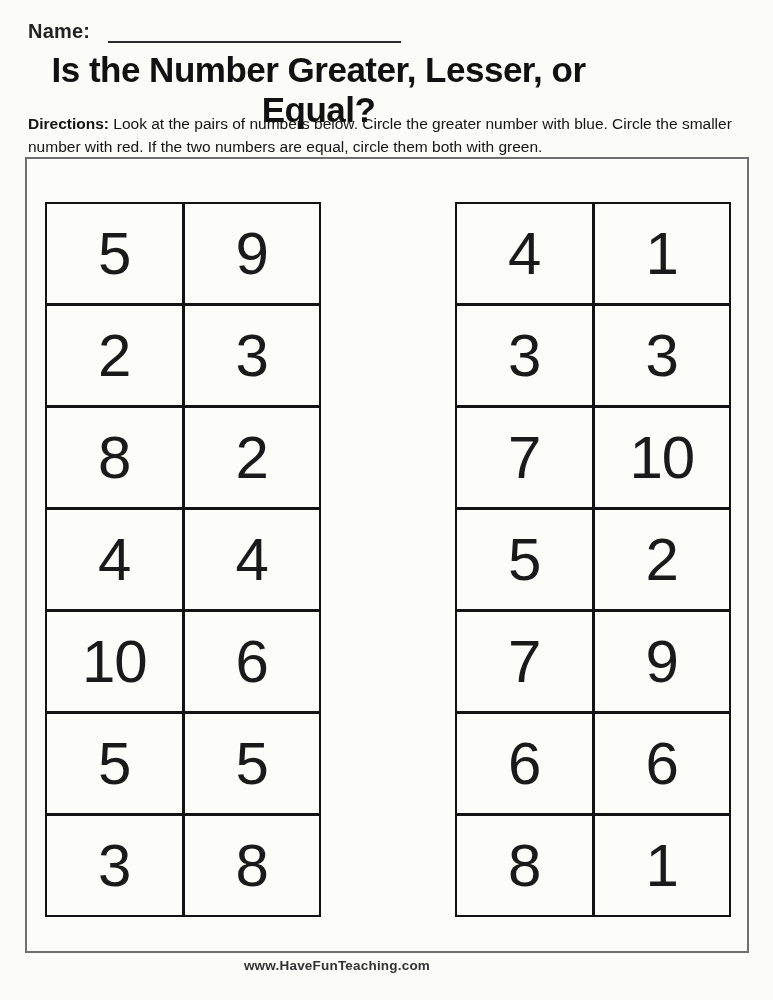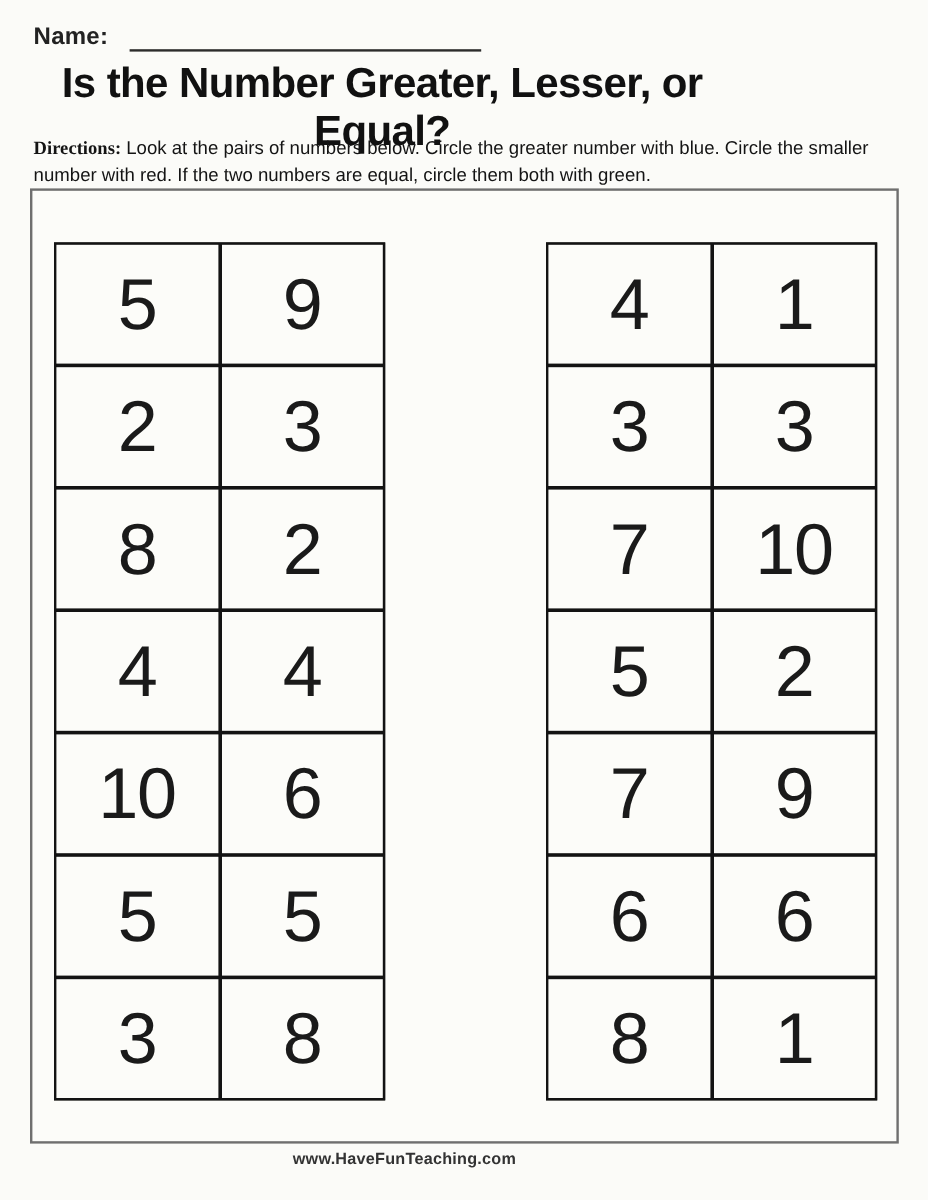--- a/index.html
+++ b/index.html
@@ -49,21 +49,20 @@
     position: absolute;
     left: 28px;
     top: 112px;
     width: 714px;
     font-size: 15.5px;
     line-height: 1.5;
     color: #141414;
   }
   .directions .dir-label {
     font-weight: 800;
-    font-family: Liberation Serif, serif;
   }
   .frame {
     position: absolute;
     left: 25px;
     top: 157px;
     width: 720px;
     height: 792px;
     border: 2px solid #6f6f6f;
     background: #fcfcf9;
   }

